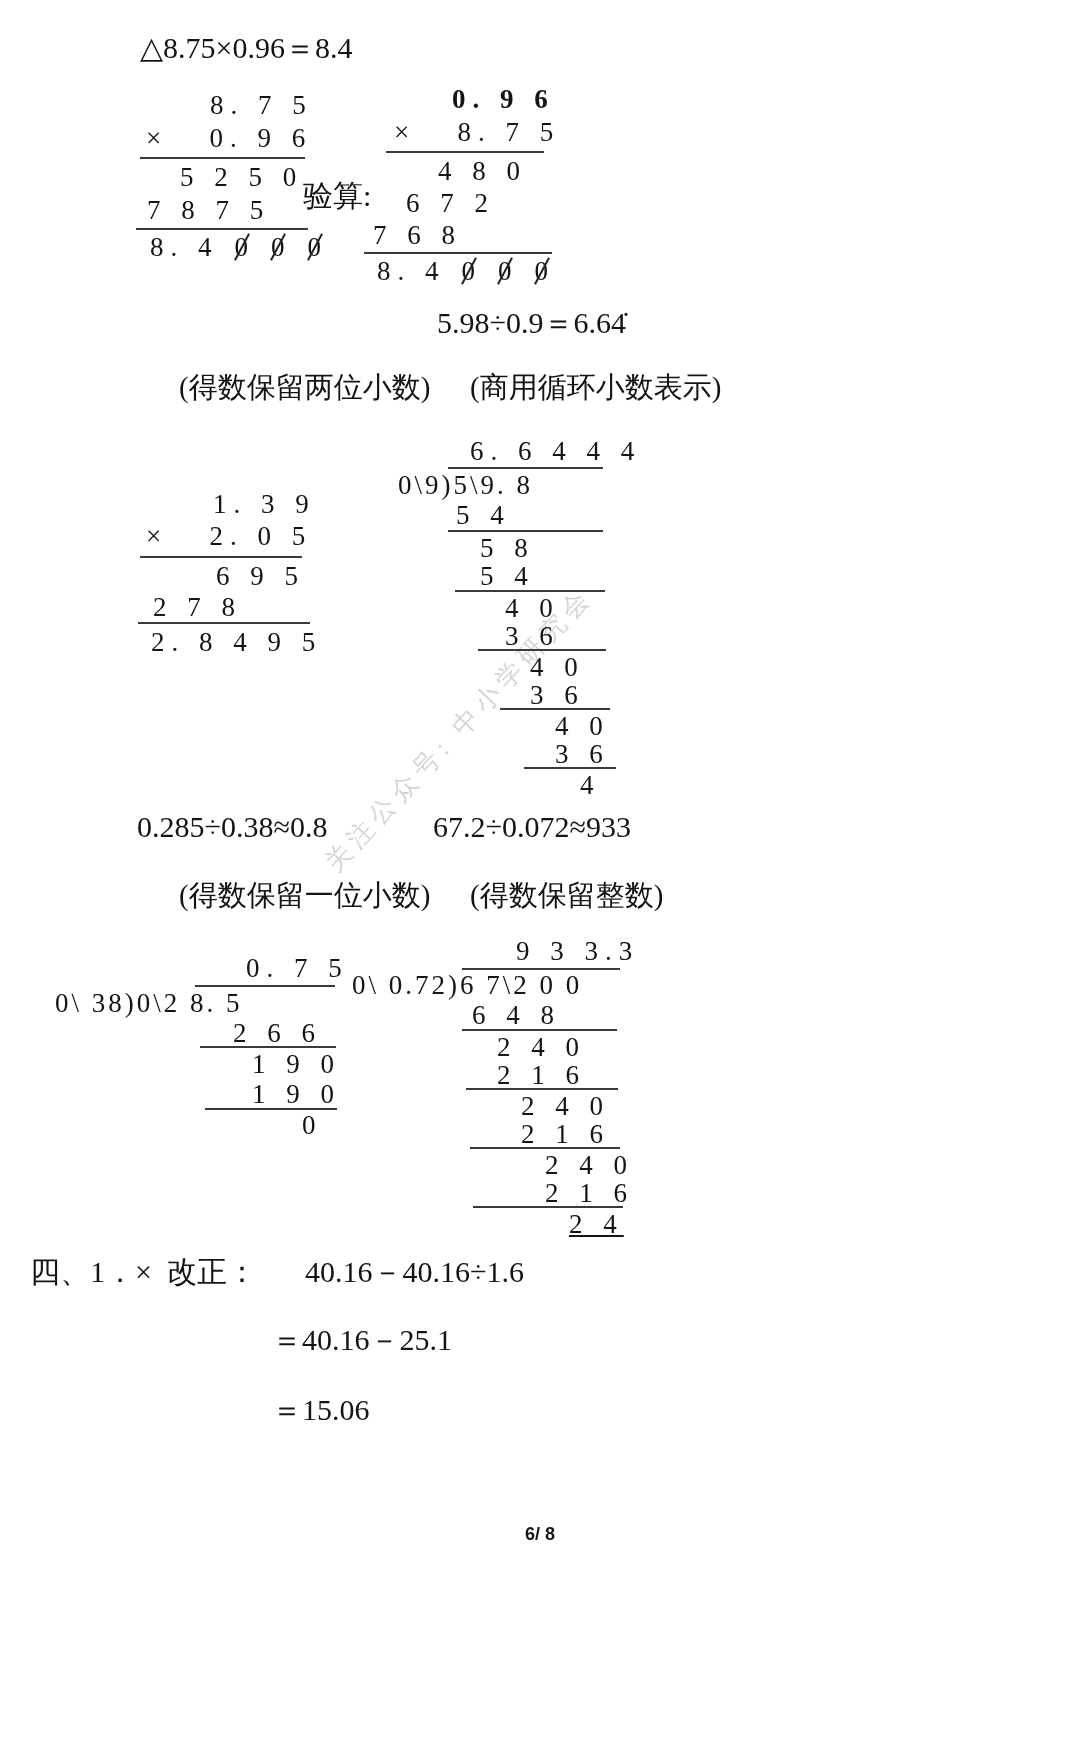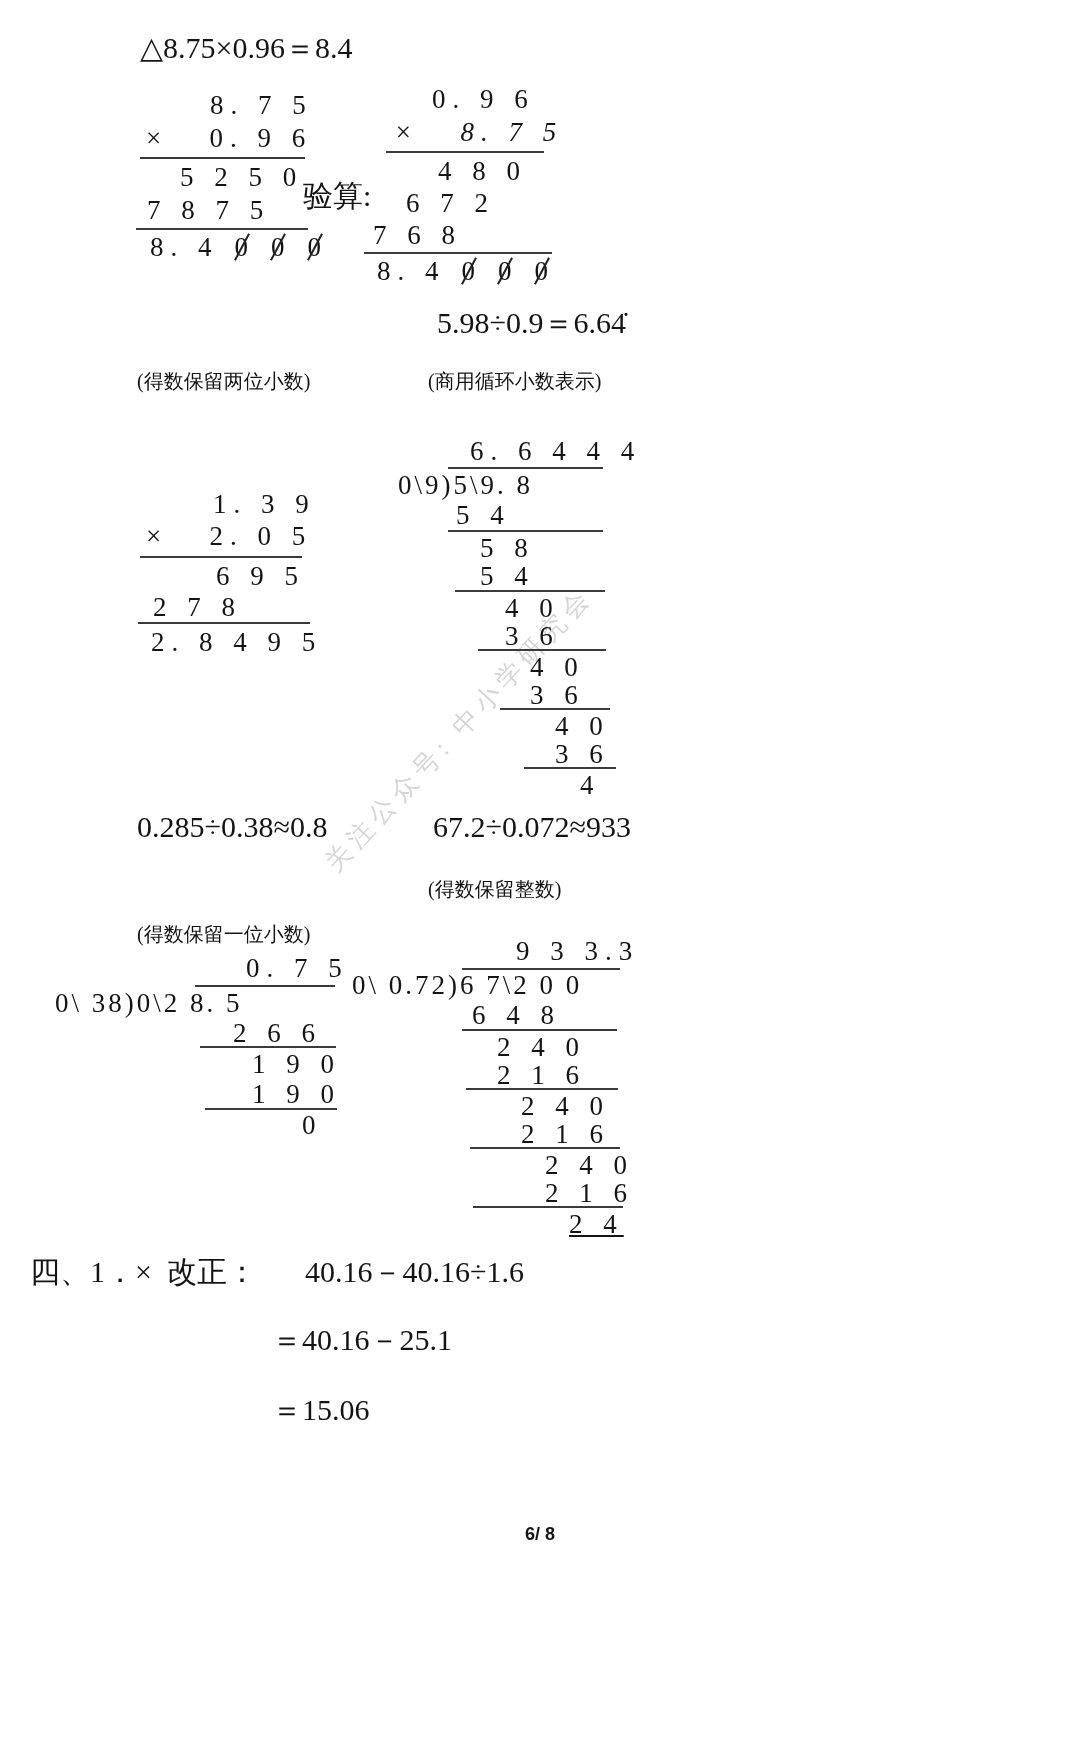--- a/index.html
+++ b/index.html
@@ -3,21 +3,21 @@
 <meta charset="utf-8">
 <style>
   * { margin:0; padding:0; box-sizing:border-box; }
   html,body { background:#ffffff; }
   .page {
     position:relative; width:1080px; height:1758px; background:#ffffff;
     font-family:"Liberation Serif","DejaVu Serif",serif; color:#141414; overflow:hidden;
   }
   .t  { position:absolute; white-space:pre; }
   .eq { font-size:30px; }
-  .note { font-size:20px; }
+  .note { font-size:29px;margin-left:42px; }
   .num  { font-size:27px; letter-spacing:7px; }
   .numh { font-size:27px; letter-spacing:3px; }
   .hl { position:absolute; height:2px; background:#3a3a3a; }
   .struck { position:relative; display:inline-block; margin-left:16px; }
   .struck::after {
     content:""; position:absolute; left:-8px; top:46%; width:30px; height:2px;
     background:#222; transform:rotate(-62deg);
   }
   .wm {
     position:absolute; left:330px; top:850px; font-size:26px; letter-spacing:6px;
@@ -41,22 +41,22 @@
   <div class="t num" style="left:210px; top:90px;">8. 7 5</div>
   <div class="t num" style="left:146px; top:123px;">×   0. 9 6</div>
   <div class="hl" style="left:140px; top:157px; width:165px;"></div>
   <div class="t num" style="left:180px; top:162px;">5 2 5 0</div>
   <div class="t num" style="left:147px; top:195px;">7 8 7 5</div>
   <div class="hl" style="left:136px; top:228px; width:172px;"></div>
   <div class="t num" style="left:150px; top:232px;"><span>8. 4</span><span class="struck">0</span><span class="struck">0</span><span class="struck">0</span></div>
 
   <div class="t eq" style="left:303px; top:176px;">验算:</div>
 
-  <div class="t num" style="left:432px; top:84px;">0. 9 6</div>
-  <div class="t num" style="left:394px; top:117px;font-style:italic;">×   8. 7 5</div>
+  <div class="t num" style="left:452px; top:84px;font-weight:bold;">0. 9 6</div>
+  <div class="t num" style="left:394px; top:117px;">×   8. 7 5</div>
   <div class="hl" style="left:386px; top:151px; width:158px;"></div>
   <div class="t num" style="left:438px; top:156px;">4 8 0</div>
   <div class="t num" style="left:406px; top:188px;">6 7 2</div>
   <div class="t num" style="left:373px; top:220px;">7 6 8</div>
   <div class="hl" style="left:364px; top:252px; width:188px;"></div>
   <div class="t num" style="left:377px; top:256px;"><span>8. 4</span><span class="struck">0</span><span class="struck">0</span><span class="struck">0</span></div>
 
   <div class="t eq" style="left:437px; top:303px;">5.98÷0.9＝6.64̇</div>
   <div class="t note" style="left:137px; top:368px;">(得数保留两位小数)</div>
   <div class="t note" style="left:428px; top:368px;">(商用循环小数表示)</div>
@@ -83,21 +83,21 @@
   <div class="t num" style="left:530px; top:652px;">4 0</div>
   <div class="t num" style="left:530px; top:680px;">3 6</div>
   <div class="hl" style="left:500px; top:708px; width:110px;"></div>
   <div class="t num" style="left:555px; top:711px;">4 0</div>
   <div class="t num" style="left:555px; top:739px;">3 6</div>
   <div class="hl" style="left:524px; top:767px; width:92px;"></div>
   <div class="t num" style="left:580px; top:770px;">4</div>
 
   <div class="t eq" style="left:137px; top:810px;">0.285÷0.38≈0.8</div>
   <div class="t eq" style="left:433px; top:810px;">67.2÷0.072≈933</div>
-  <div class="t note" style="left:137px; top:921px;">(得数保留一位小数)</div>
+  <div class="t note" style="left:137px; top:876px;">(得数保留一位小数)</div>
   <div class="t note" style="left:428px; top:876px;">(得数保留整数)</div>
 
   <div class="t num" style="left:246px; top:953px;">0. 7 5</div>
   <div class="hl" style="left:195px; top:985px; width:140px;"></div>
   <div class="t numh" style="left:55px; top:988px;">0\ 38)0\2 8. 5</div>
   <div class="t num" style="left:233px; top:1018px;">2 6 6</div>
   <div class="hl" style="left:200px; top:1046px; width:136px;"></div>
   <div class="t num" style="left:252px; top:1049px;">1 9 0</div>
   <div class="t num" style="left:252px; top:1079px;">1 9 0</div>
   <div class="hl" style="left:205px; top:1108px; width:132px;"></div>

